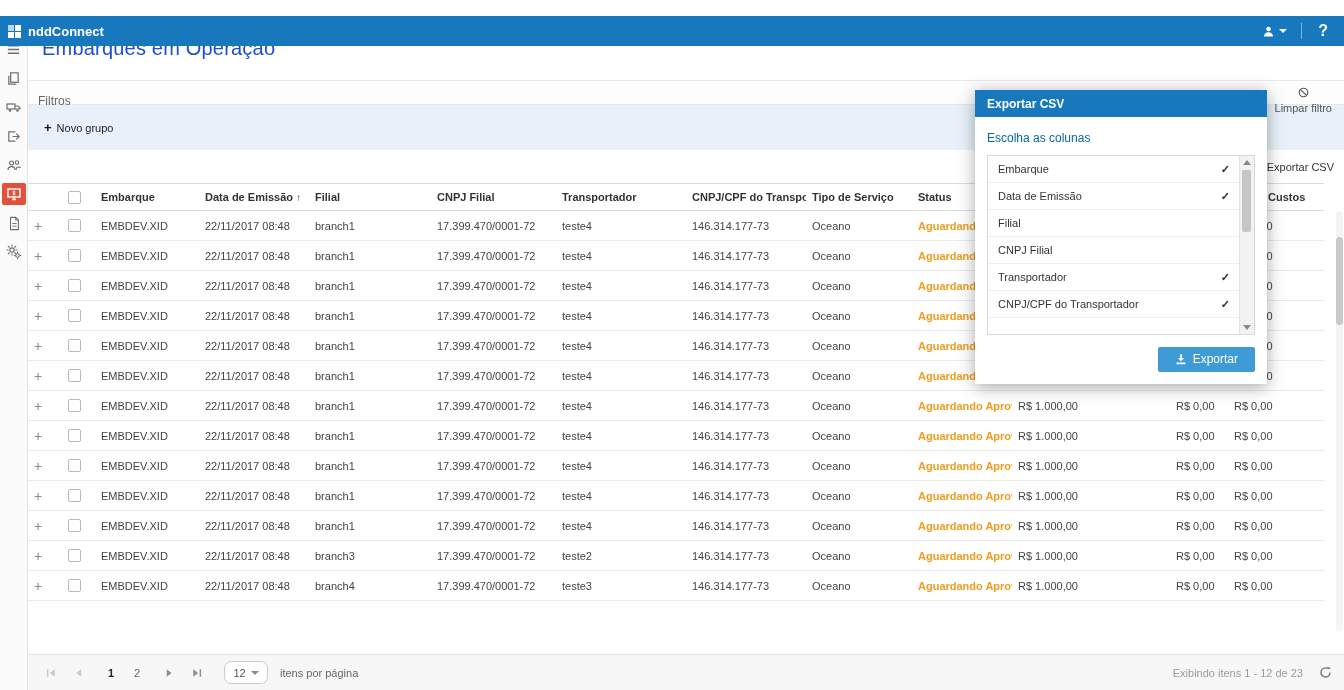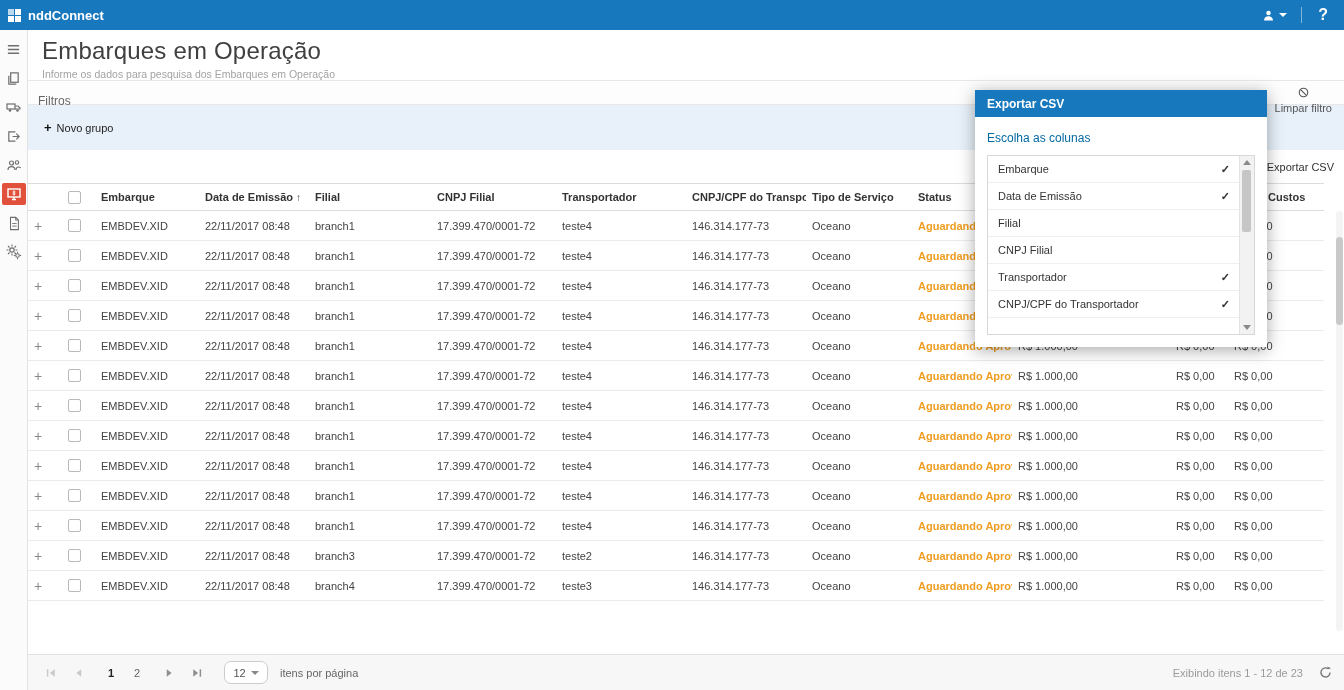--- a/index.html
+++ b/index.html
@@ -1,20 +1,20 @@
 <!DOCTYPE html>
 <html><head>
 <meta charset="utf-8">
 <style>
   * { margin:0; padding:0; box-sizing:border-box; }
   html,body { width:1344px; height:690px; }
   body { position:relative; overflow:hidden; font-family:"Liberation Sans",sans-serif; background:#fff; color:#444; }
 
   
-  .topbar { position:absolute; top:0; left:0; width:100%; height:30px; background:#1878be; display:flex; align-items:center; justify-content:space-between; padding:0 10px 0 8px; z-index:60; }
+  .topbar { position:absolute; top:16px; left:0; width:100%; height:30px; background:#1878be; display:flex; align-items:center; justify-content:space-between; padding:0 10px 0 8px; z-index:60; }
   .brand { display:flex; align-items:center; gap:6px; }
   .brand-grid { width:14px; height:13px; display:grid; grid-template-columns:6px 6px; grid-template-rows:6px 6px; gap:1px; }
   .brand-grid i { background:#fff; display:block; }
   .brand-grid i:nth-child(1) { background:#bcd8ee; }
   .brand-text { color:#fff; font-size:13px; font-weight:bold; }
   .topbar-right { display:flex; align-items:center; gap:10px; }
   .user-menu { display:flex; align-items:center; gap:4px; color:#fff; cursor:pointer; padding:0 4px; }
   .caret-down { width:0; height:0; border-left:4px solid transparent; border-right:4px solid transparent; border-top:4px solid #fff; }
   .caret-down.gray { border-top-color:#888; }
   .topbar-divider { width:1px; height:16px; background:rgba(255,255,255,.45); }
@@ -22,21 +22,21 @@
 
   
   .sidebar { position:absolute; top:30px; left:0; bottom:0; width:28px; background:#fbfbfb; border-right:1px solid #e2e2e2; display:flex; flex-direction:column; align-items:center; padding-top:8px; gap:7px; z-index:55; }
   .side-item { width:24px; height:22px; display:flex; align-items:center; justify-content:center; color:#6e6e6e; cursor:pointer; }
   .side-item.active { background:#e0503a; color:#fff; border-radius:2px; }
   .side-item > span { display:flex; }
 
   
   .main { position:absolute; left:28px; top:30px; right:0; bottom:0; }
   .page-head { padding:7px 14px 0; height:50px; }
-  .page-head h1 { font-size:24px; font-weight:400; color:#404040; letter-spacing:.2px; }
+  .page-head h1 { font-size:20px; font-weight:400; color:#1d4ed8; letter-spacing:.2px; }
   .page-head p { font-size:10.5px; color:#a3a3a3; margin-top:3px; }
 
   .filters-bar { height:25px; display:flex; align-items:center; padding:16px 12px 0 10px; border-top:1px solid #e8e8e8; border-bottom:1px solid #e8e8e8; background:#fdfdfd; font-size:12px; color:#666; }
   .clear-filter { margin-left:auto; display:flex; align-items:center; gap:4px; font-size:11px; color:#555; cursor:pointer;flex-direction:column; }
   .filter-area { height:45px; background:#e8f1fa; display:flex; align-items:center; padding:0 16px; }
   .new-group { display:flex; align-items:center; gap:5px; font-size:11px; color:#222; cursor:pointer; }
   .new-group .plus { font-weight:bold; font-size:13px; color:#111; }
 
   .table-toolbar { height:33px; display:flex; align-items:center; justify-content:flex-end; padding-right:10px; }
   .export-link { display:flex; align-items:center; gap:5px; font-size:11px; color:#333; border-left:1px solid #ddd; padding-left:10px; height:18px; cursor:pointer; }
@@ -180,21 +180,20 @@
           <circle cx="11.5" cy="11.5" r="1.8" fill="none" stroke="currentColor" stroke-width="1.1"></circle>
           <path d="M11.5 9V7.8M11.5 15.2V14M9 11.5H7.8M15.2 11.5H14" stroke="currentColor" stroke-width="1" fill="none"></path>
         </svg>
       </span>
     </div>
   </nav>
 
 <main class="main">
   <div class="page-head">
     <h1>Embarques em Operação</h1>
-    <p>Informe os dados para pesquisa dos Embarques em Operação</p>
   </div>
 
   <div class="filters-bar">
     <span>Filtros</span>
     <span class="clear-filter">
       <span class="icn">
           <svg width="11" height="11" viewBox="0 0 16 16" fill="none" stroke="currentColor" stroke-width="1.6">
             <circle cx="8" cy="8" r="6.2"></circle>
             <line x1="3.7" y1="3.7" x2="12.3" y2="12.3"></line>
           </svg>
@@ -514,14 +513,25 @@
           <div class="opt"><span>CNPJ Filial</span></div>
           <div class="opt"><span>Transportador</span><span class="check">✓</span></div>
           <div class="opt"><span>CNPJ/CPF do Transportador</span><span class="check">✓</span></div>
         </div>
       <div class="list-scrollbar">
         <span class="sb-arrow up"></span>
         <span class="sb-thumb"></span>
         <span class="sb-arrow down"></span>
       </div>
     </div>
+    <div class="modal-footer">
+      <button class="export-btn">
+        <span class="icn">
+            <svg width="12" height="12" viewBox="0 0 16 16" fill="currentColor">
+              <path d="M6.8 1.5h2.4v5.4h3L8 11 3.8 6.9h3z"></path>
+              <path d="M2 12.6h12V15H2z"></path>
+            </svg>
+          </span>
+        <span>Exportar</span>
+      </button>
+    </div>
   </div>
 </div>
 
 </body></html>

